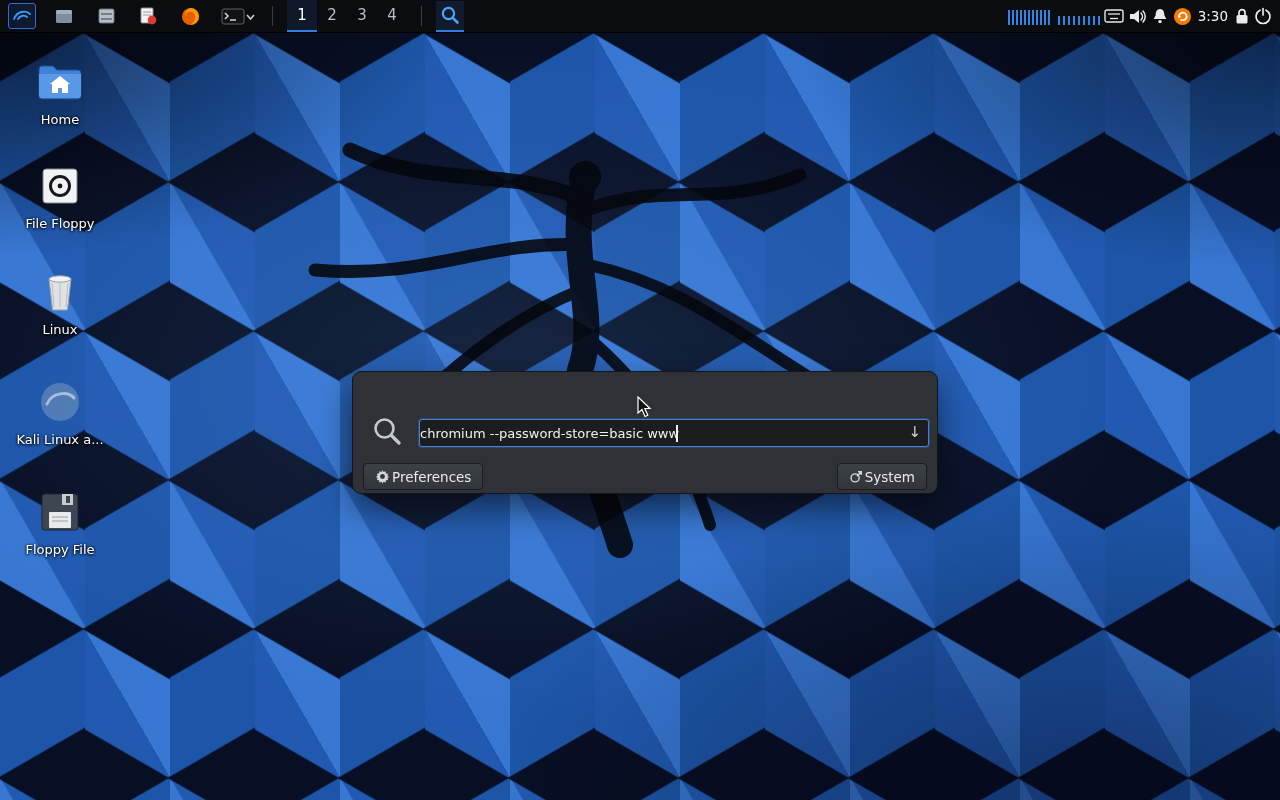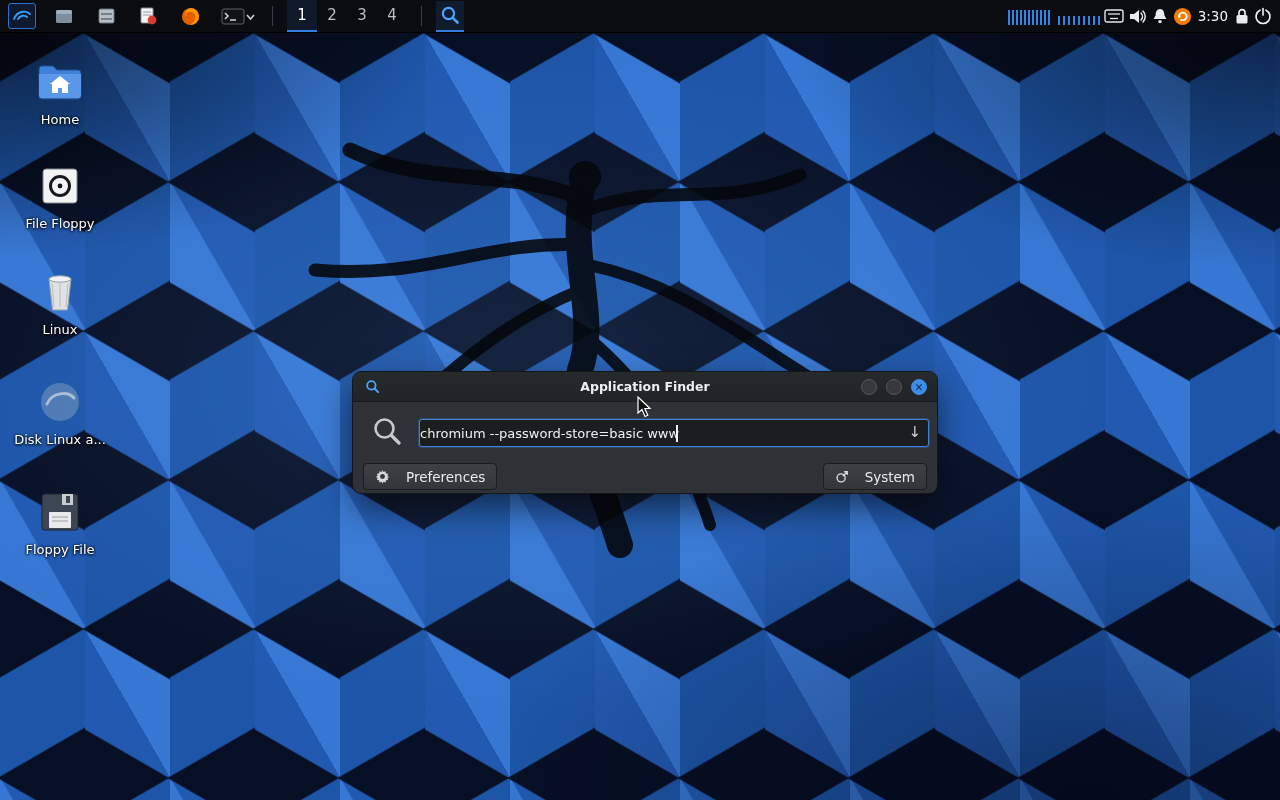--- a/index.html
+++ b/index.html
@@ -71,21 +71,21 @@
   .search-glyph { position:absolute; left:18px; top:43px; }
   .entry { position:absolute; left:66px; top:47px; width:510px; height:28px; background:#1b1d1f;
            border:1px solid #3f82d8; box-shadow:0 0 0 1px rgba(63,130,216,.3); border-radius:3px; }
   .entry input { position:absolute; inset:0; width:100%; height:100%; background:transparent;
                  border:none; outline:none; color:#eef1f3; font-size:13px; padding:0 26px 0 0;
                  font-family:"DejaVu Sans","Liberation Sans",sans-serif; }
   .caret { position:absolute; left:256px; top:5px; width:1.5px; height:17px; background:#eef1f3; }
   .drop-arrow { position:absolute; right:7px; top:3px; color:#cdd2d6; font-size:15px; }
   .btn { position:absolute; height:27px; background:linear-gradient(#3c4145,#32363a);
          border:1px solid #1a1c1e; border-radius:4px; color:#e8eaec; font-size:13.5px;
-         display:flex; align-items:center; gap:16px; padding:0 11px;
+         display:flex; align-items:center; gap:2px; padding:0 11px;
          font-family:"DejaVu Sans","Liberation Sans",sans-serif; }
   .btn.prefs { left:10px; top:91px; }
   .btn.launch { right:10px; top:91px; }
 
   .cursor { position:absolute; left:637px; top:396px; z-index:30; pointer-events:none; }
 </style>
 </head>
 <body>
 
 <div class="wallpaper"></div>
@@ -224,50 +224,38 @@
   <div class="lbl">Linux</div>
 </div>
 
 <div class="d-icon" style="top:376px">
   <div class="glyph">
     <svg width="44" height="44" viewBox="0 0 44 44">
       <circle cx="22" cy="22" r="19" fill="rgba(185,195,205,.32)"></circle>
       <path d="M9,24 C14,12 30,11 36,18" fill="none" stroke="rgba(240,244,248,.55)" stroke-width="3" stroke-linecap="round"></path>
     </svg>
   </div>
-  <div class="lbl">Disk Linux a...</div>
+  <div class="lbl">Kali Linux a...</div>
 </div>
 
 <div class="d-icon" style="top:486px">
   <div class="glyph">
     <svg width="40" height="40" viewBox="0 0 40 40">
       <rect x="2" y="2" width="36" height="36" rx="3" fill="#3d4754" stroke="#1c242d"></rect>
       <rect x="22" y="2" width="11" height="11" fill="#c7ccd1"></rect>
       <rect x="26" y="4" width="4" height="7" fill="#3d4754"></rect>
       <rect x="9" y="20" width="22" height="16" rx="1" fill="#e9eaeb"></rect>
       <line x1="12" y1="25" x2="28" y2="25" stroke="#9aa0a5"></line>
       <line x1="12" y1="29" x2="28" y2="29" stroke="#9aa0a5"></line>
     </svg>
   </div>
   <div class="lbl">Floppy File</div>
 </div>
 
 <div class="dialog">
-  <div class="titlebar">
-    <svg class="t-icon" width="15" height="15" viewBox="0 0 20 20">
-      <circle cx="8.5" cy="8.5" r="5.6" fill="none" stroke="#4aa3ff" stroke-width="2.4"></circle>
-      <line x1="12.8" y1="12.8" x2="17.5" y2="17.5" stroke="#4aa3ff" stroke-width="2.8" stroke-linecap="round"></line>
-    </svg>
-    <span class="t-text">Application Finder</span>
-    <div class="winbtns">
-      <div class="wbtn"></div>
-      <div class="wbtn"></div>
-      <div class="wbtn close">✕</div>
-    </div>
-  </div>
 
   <svg class="search-glyph" width="32" height="32" viewBox="0 0 32 32">
     <circle cx="13.5" cy="13.5" r="9" fill="none" stroke="#c3c8cc" stroke-width="2.6"></circle>
     <line x1="20.5" y1="20.5" x2="28" y2="28" stroke="#c3c8cc" stroke-width="3.4" stroke-linecap="round"></line>
   </svg>
 
   <div class="entry">
     <input type="text" readonly="" value="chromium --password-store=basic www" style="">
     <div class="caret"></div>
     <div class="drop-arrow">↓</div>

